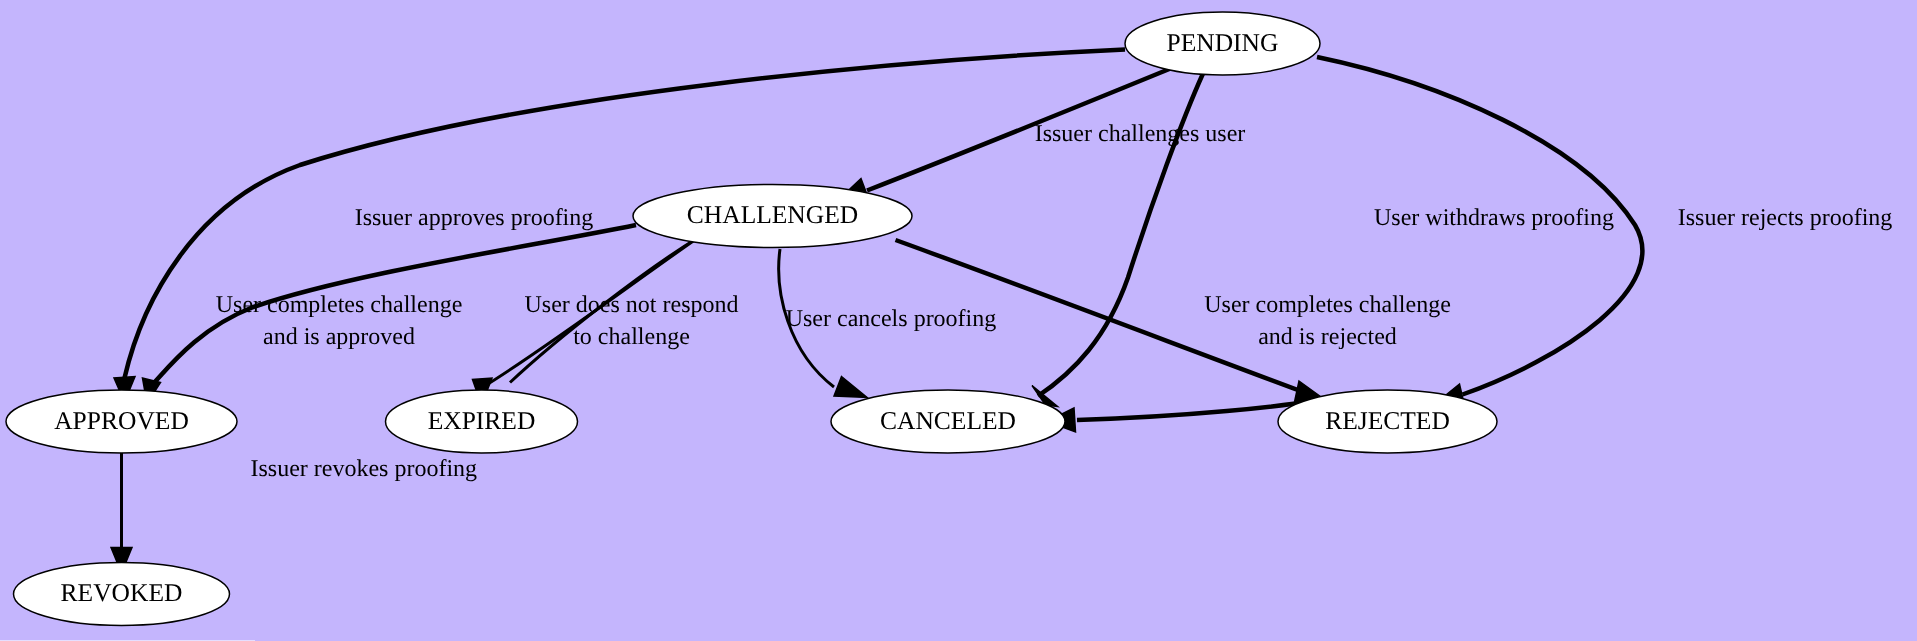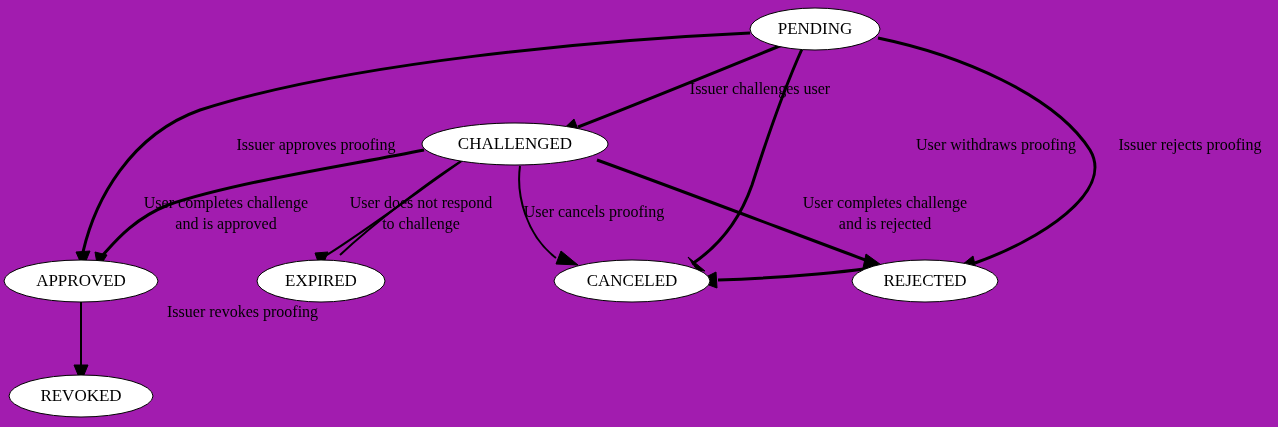--- a/index.html
+++ b/index.html
@@ -4,21 +4,21 @@
 <style>
   html, body {
     margin: 0;
     padding: 0;
     background: #ffffff;
   }
   #diagram-root {
     position: relative;
     width: 1278px;
     height: 427px;
-    background: #a21caf;
+    background: #c4b5fd;
     overflow: hidden;
     font-family: "Liberation Serif", "DejaVu Serif", serif;
   }
   svg#graph {
     display: block;
     width: 1278px;
     height: 427px;
   }
   .node-ellipse {
     fill: #ffffff;

